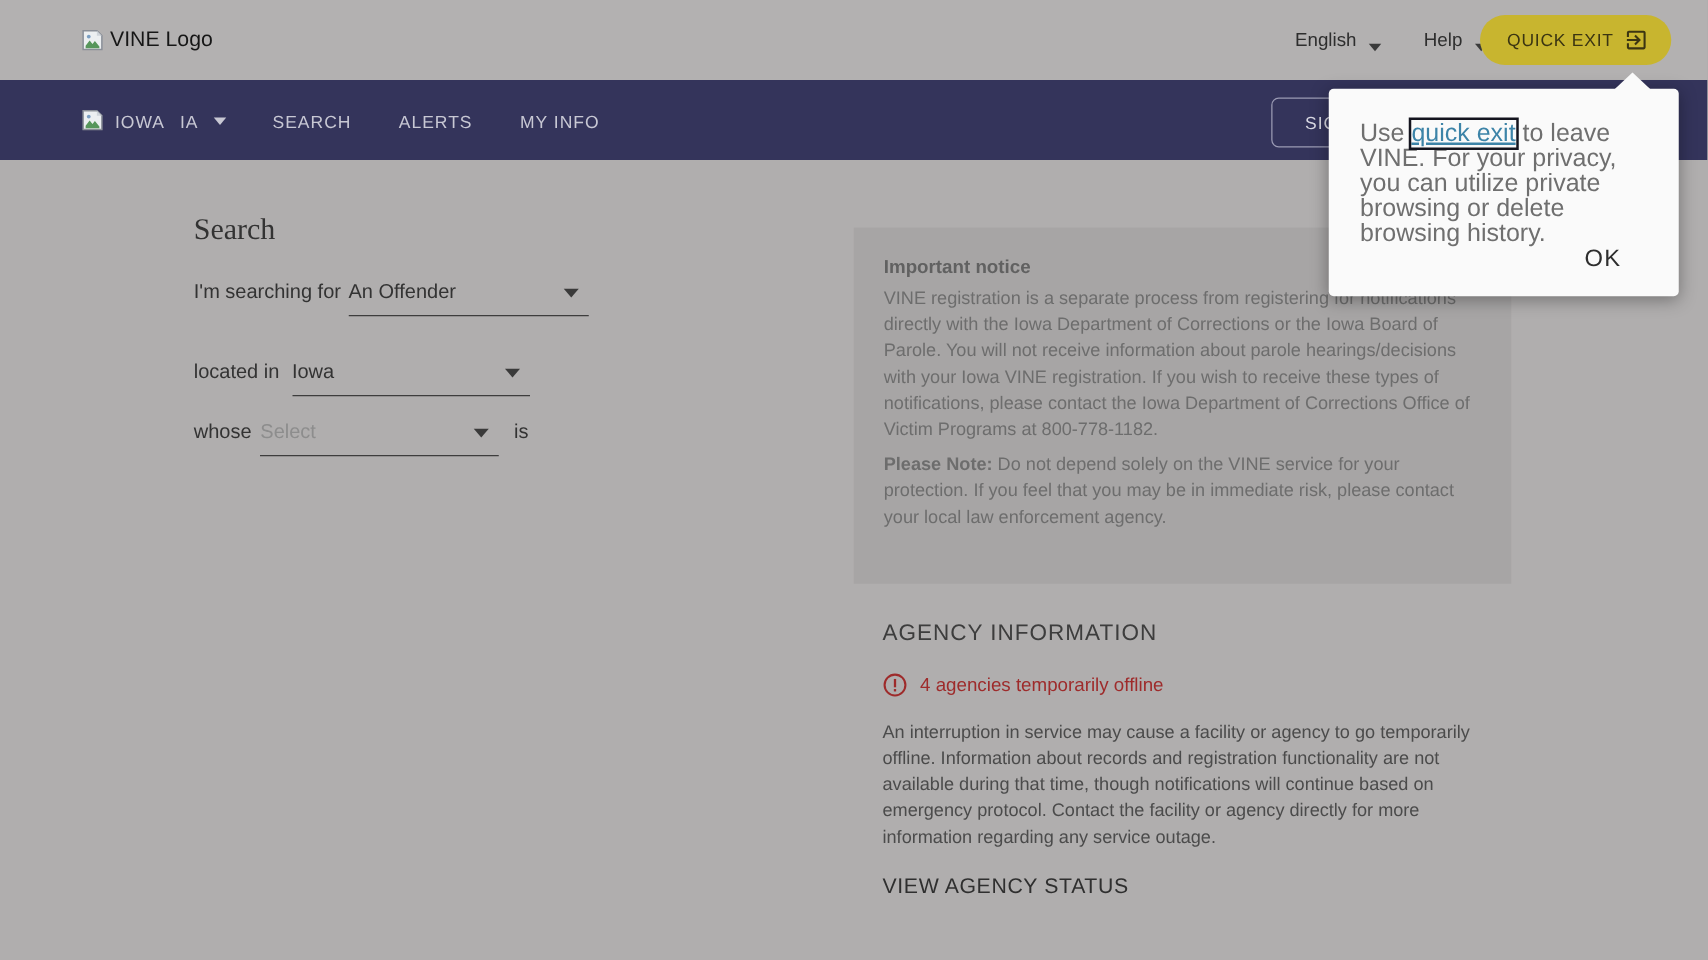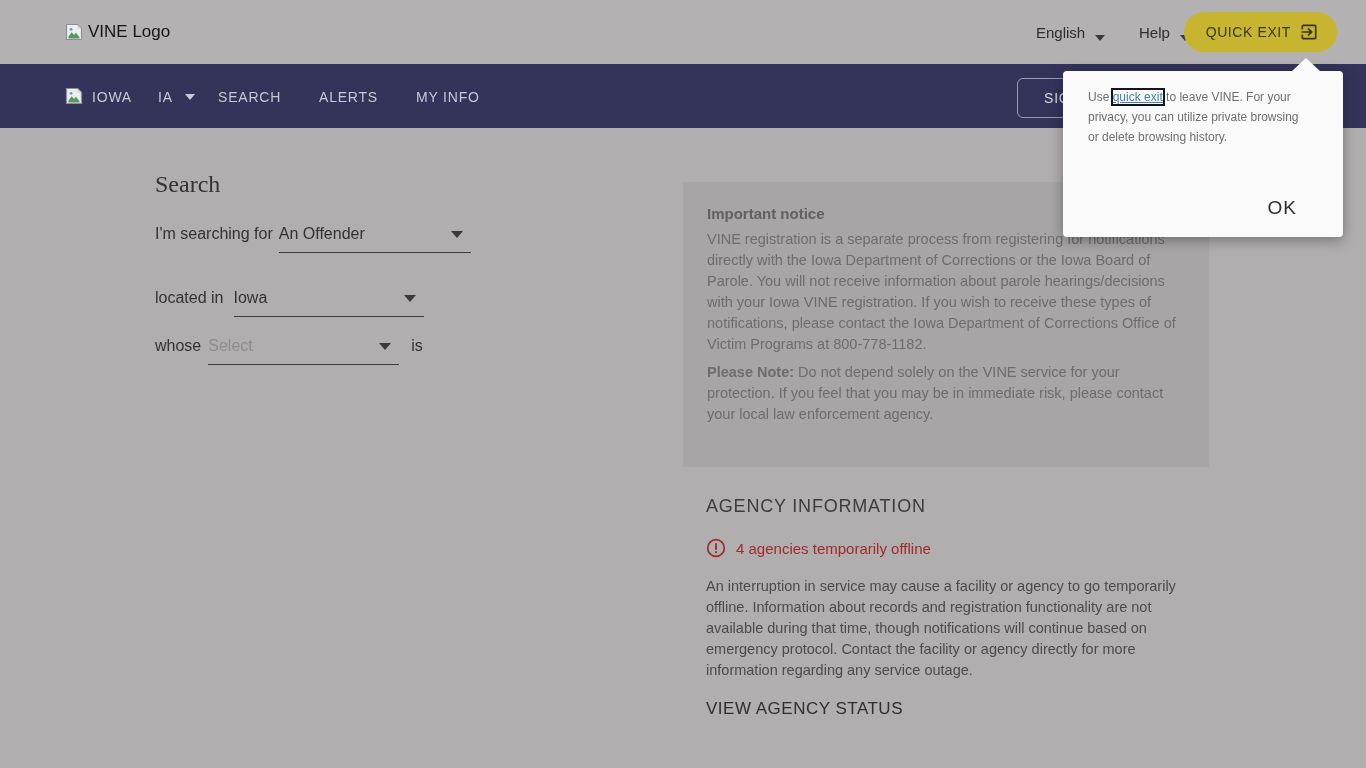--- a/index.html
+++ b/index.html
@@ -43,21 +43,21 @@
   }
 
   
   .navbar {
     position: absolute; left: 0; top: 64px; width: 1366px; height: 64px;
     background: #34345b; color: #c8c8d4;
   }
   .navbar .nv { position: absolute; top: 25px; font-size: 14px; letter-spacing: .8px; cursor: pointer; }
   .nav-flag { position: absolute; left: 64px; top: 22px; }
   .nav-state-alt { left: 92px; cursor: default; }
-  .nav-state-dd { left: 144px; display: flex; align-items: center; margin-left: 14px; }
+  .nav-state-dd { left: 144px; display: flex; align-items: center; }
   .nav-state-dd .caret { border-top-color: #c8c8d4; margin-left: 12px; }
   .nav-search { left: 218px; }
   .nav-alerts { left: 319px; }
   .nav-myinfo { left: 416px; }
   .sign-in {
     position: absolute; left: 1017px; top: 14px; height: 40px; width: 112px;
     background: transparent; border: 1px solid #9a9ab4; border-radius: 6px;
     color: #d8d8e2; font-size: 14px; letter-spacing: .8px; cursor: pointer;
     font-family: "Liberation Sans", sans-serif; text-align: left; padding-left: 26px;
   }
@@ -118,22 +118,22 @@
     position: absolute; left: 1063px; top: 71px; width: 280px; height: 166px;
     background: #fafafa; border-radius: 4px; z-index: 50;
     box-shadow: 0 3px 14px rgba(0,0,0,.35);
   }
   .popup-arrow {
     position: absolute; left: 228px; top: -13px; width: 0; height: 0;
     border-left: 15px solid transparent; border-right: 15px solid transparent;
     border-bottom: 14px solid #fafafa;
   }
   .popup-text {
-    padding: 16px 20px 0 25px; width: 260px;
-    font-size: 12px; line-height: 20px; color: #6f6f6f;
+    padding: 26px 20px 0 25px; width: 260px;
+    font-size: 20px; line-height: 20px; color: #6f6f6f;
   }
   .popup-link {
     color: #3d84a8; text-decoration: underline; cursor: pointer;
     outline: 2px solid #14141e; outline-offset: 0px;
   }
   .popup-ok {
     position: absolute; right: 46px; bottom: 18px;
     background: none; border: none; font-family: "Liberation Sans", sans-serif;
     font-size: 19px; color: #2e2e2e; letter-spacing: 1px; cursor: pointer;
   }

